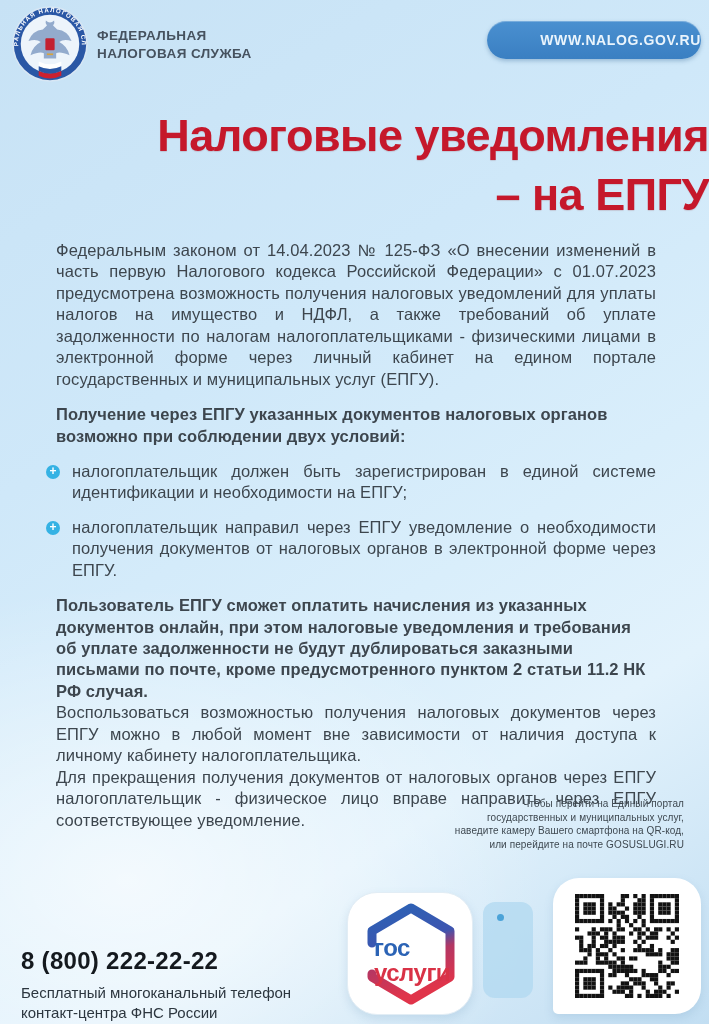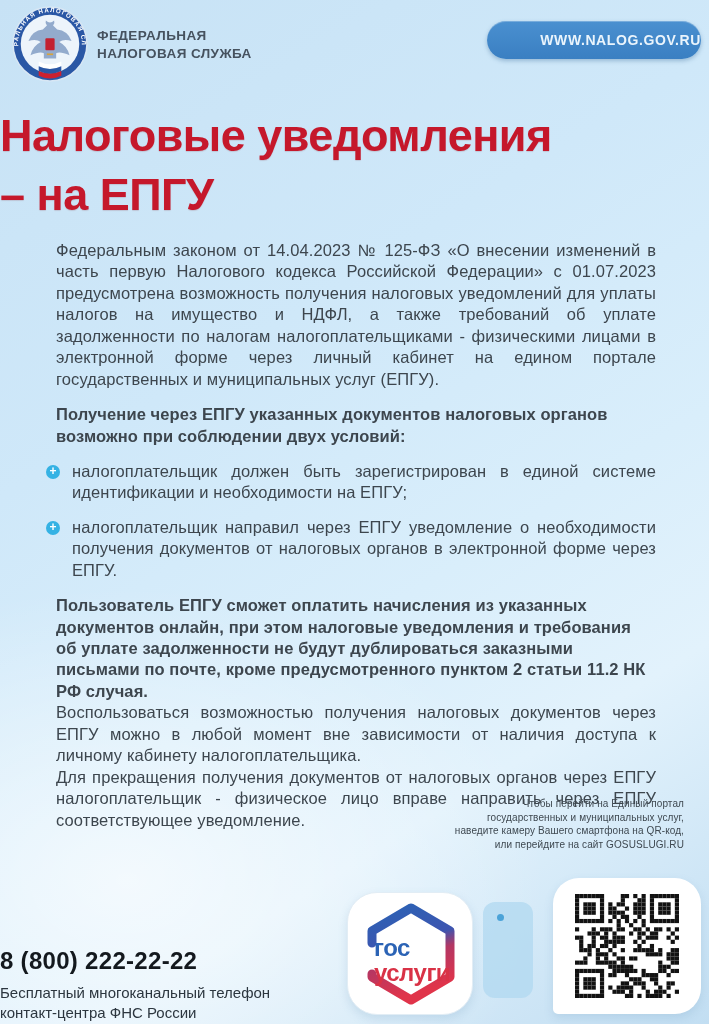--- a/index.html
+++ b/index.html
@@ -25,21 +25,21 @@
     border:none; border-radius:19px; cursor:pointer;
     background:linear-gradient(#4a90d0,#3a7fc2);
     box-shadow:0 2px 4px rgba(46,96,146,.35), inset 0 1px 0 rgba(255,255,255,.25);
     color:#eaf4fc; font-family:"Liberation Sans",sans-serif;
     font-size:14px; font-weight:bold; letter-spacing:.6px;text-align:right;
   }
 
   
   .title {
     position:absolute; top:106px; left:0; width:100%;
-    text-align:left; color:#c5182b;
+    text-align:right; color:#c5182b;
     font-size:45px; font-weight:bold; line-height:1.32; letter-spacing:-.5px;
     text-shadow:0 1px 1px rgba(120,20,30,.15);
   }
 
   
   .content {
     position:absolute; top:240px; left:56px; width:600px;
     color:#3d464e; font-size:16.5px; line-height:1.3; letter-spacing:.1px;
   }
   .content p { text-align:justify; }
@@ -80,21 +80,21 @@
     border-radius:50%; background:#4ba3d8;
   }
 
   .qr-card {
     position:absolute; left:553px; top:878px; width:148px; height:136px;
     background:#fff; border-radius:26px 26px 26px 5px;
     box-shadow:0 4px 10px rgba(90,140,180,.18);
   }
   .qr-card svg { position:absolute; left:22px; top:16px; width:104px; height:104px; fill:#121212; }
 
-  .footer-phone { position:absolute; left:0; top:947px; }
+  .footer-phone { position:absolute; left:21px; top:947px; }
   .footer-phone .number {
     font-size:24px; font-weight:bold; letter-spacing:.3px; color:#14191e;
   }
   .footer-phone .desc {
     margin-top:8px; font-size:15px; line-height:1.35; color:#2c363f;
   }
 </style>
 </head>
 <body>
 
@@ -150,21 +150,21 @@
 
     <p class="gap left">Пользователь ЕПГУ сможет оплатить начисления из указанных документов онлайн, при этом налоговые уведомления и требования об уплате задолженности не будут дублироваться заказными письмами по почте, кроме предусмотренного пунктом 2 статьи 11.2 НК РФ случая.</p>
     <p class="gap-lg">Воспользоваться возможностью получения налоговых документов через ЕПГУ можно в любой момент вне зависимости от наличия доступа к личному кабинету налогоплательщика.</p>
     <p>Для прекращения получения документов от налоговых органов через ЕПГУ налогоплательщик - физическое лицо вправе направить через ЕПГУ соответствующее уведомление.</p>
   </div>
 
   <div class="qr-caption">
     <div>Чтобы перейти на Единый портал</div>
     <div>государственных и муниципальных услуг,</div>
     <div>наведите камеру Вашего смартфона на QR-код,</div>
-    <div>или перейдите на сайт GOSUSLUGI.RU</div>
+    <div>или перейдите на почте GOSUSLUGI.RU</div>
   </div>
 
   <div class="gos-card">
     <svg viewBox="0 0 124 121">
       <defs>
         <linearGradient id="hexgrad" x1="0" y1="0" x2="0.25" y2="1">
           <stop offset="0" stop-color="#2b63b5"></stop>
           <stop offset="0.45" stop-color="#3d55b0"></stop>
           <stop offset="0.62" stop-color="#b33764"></stop>
           <stop offset="1" stop-color="#e0344a"></stop>

